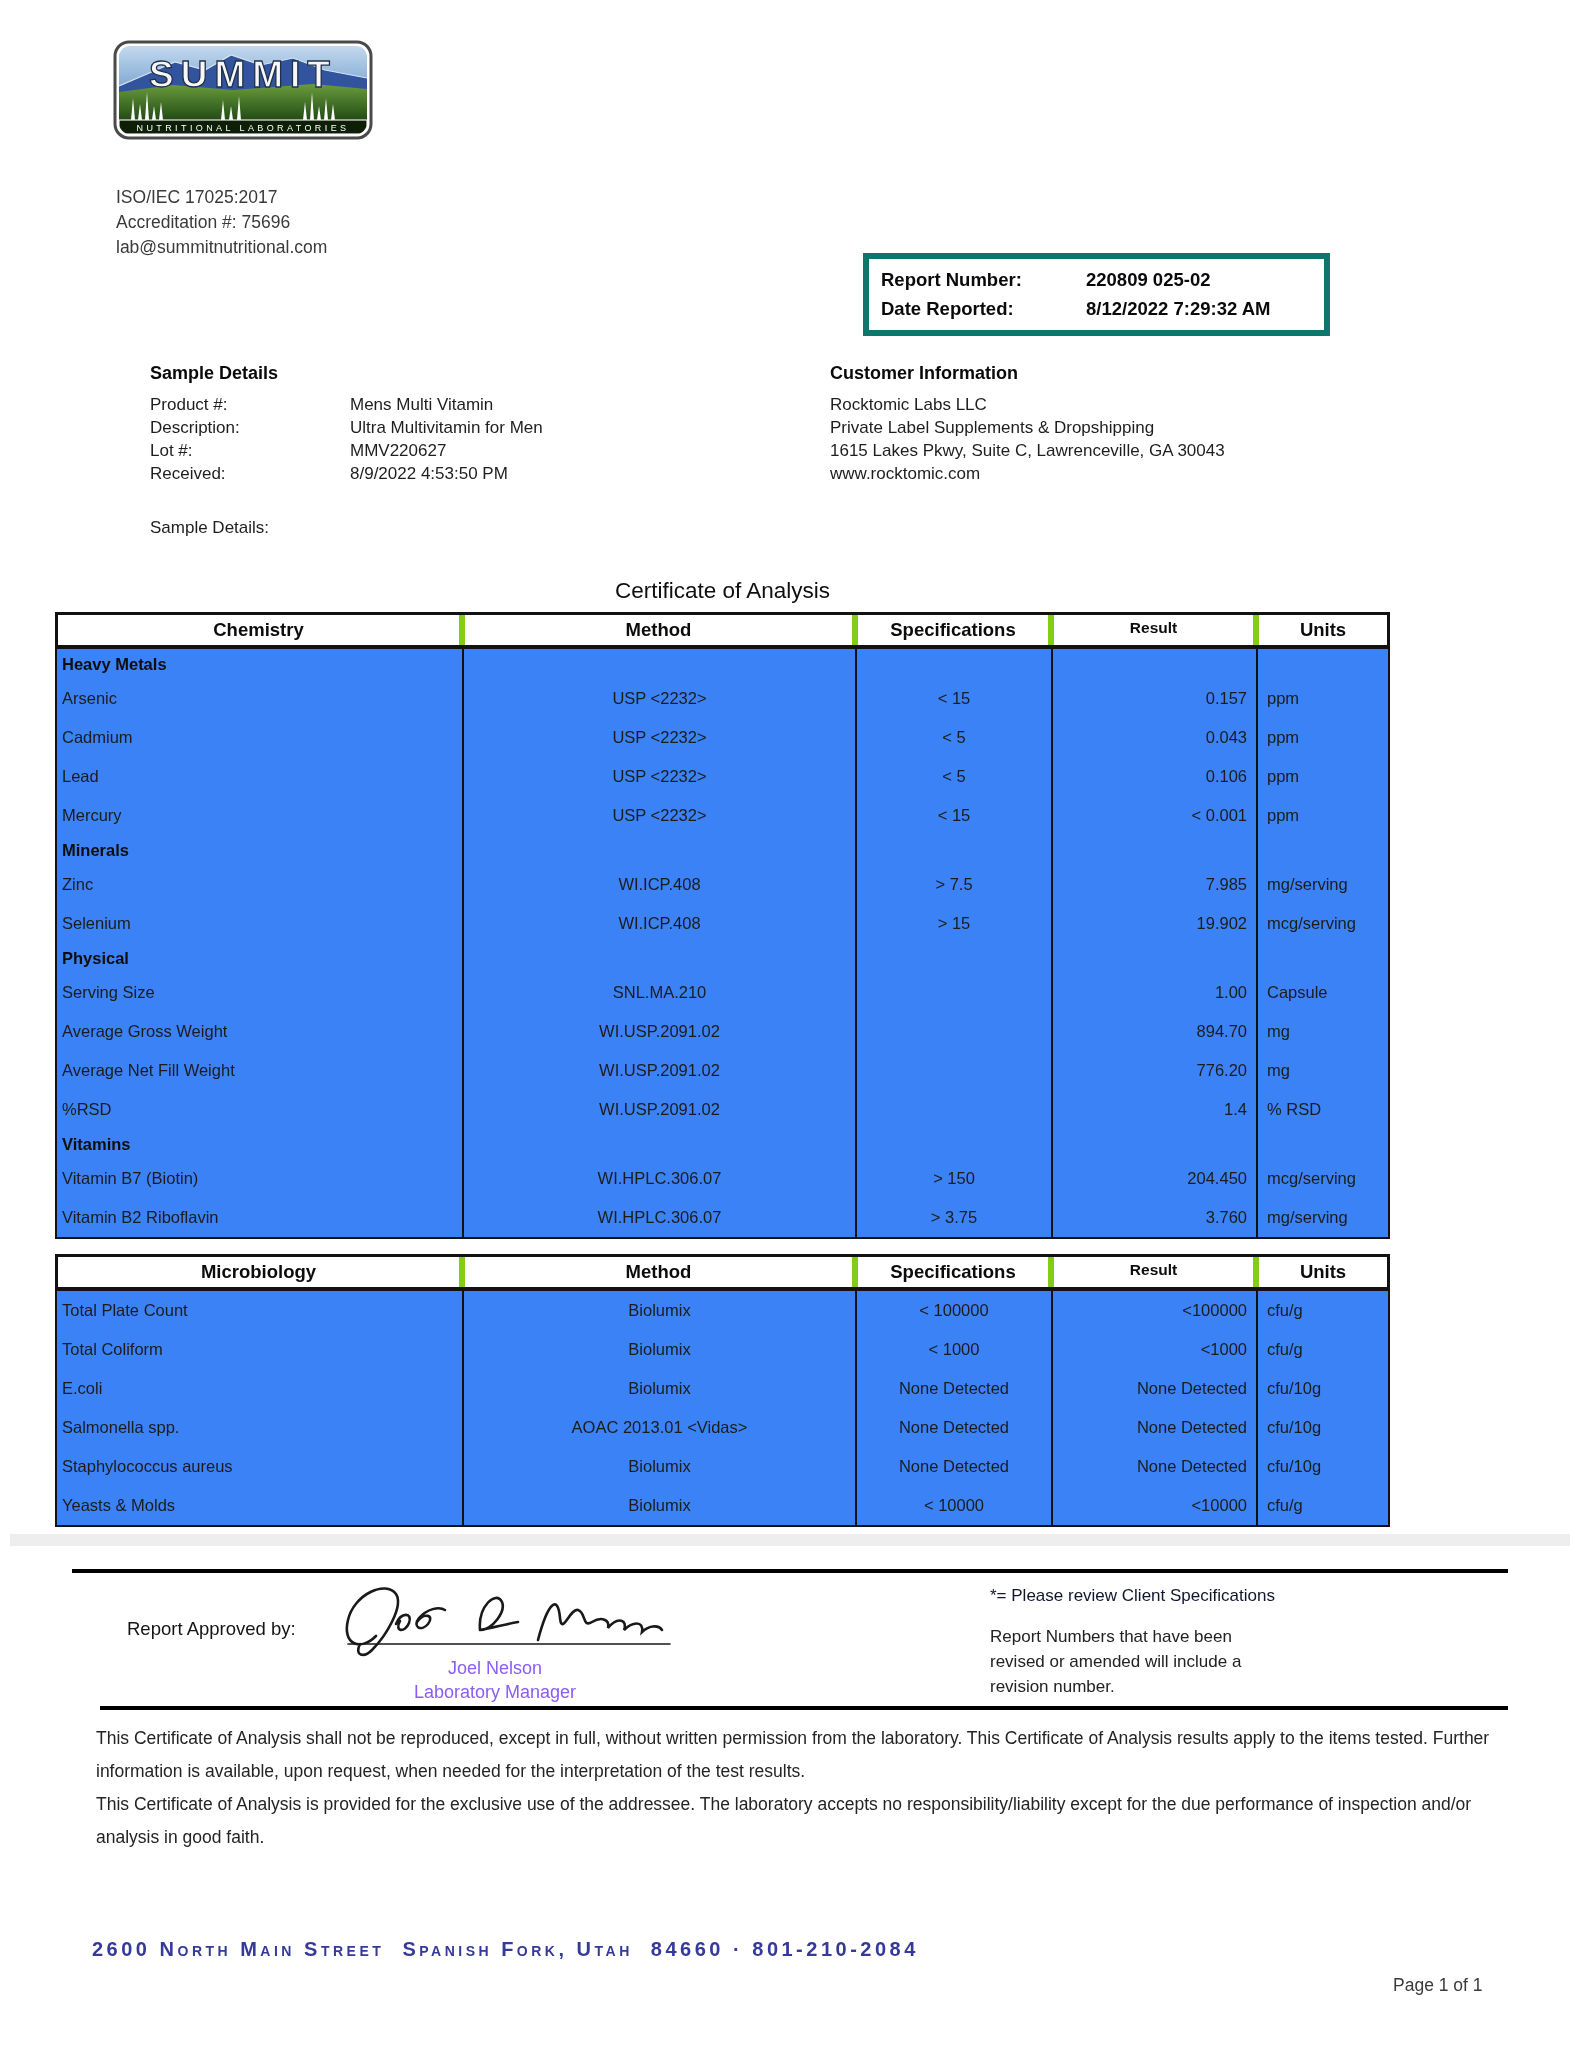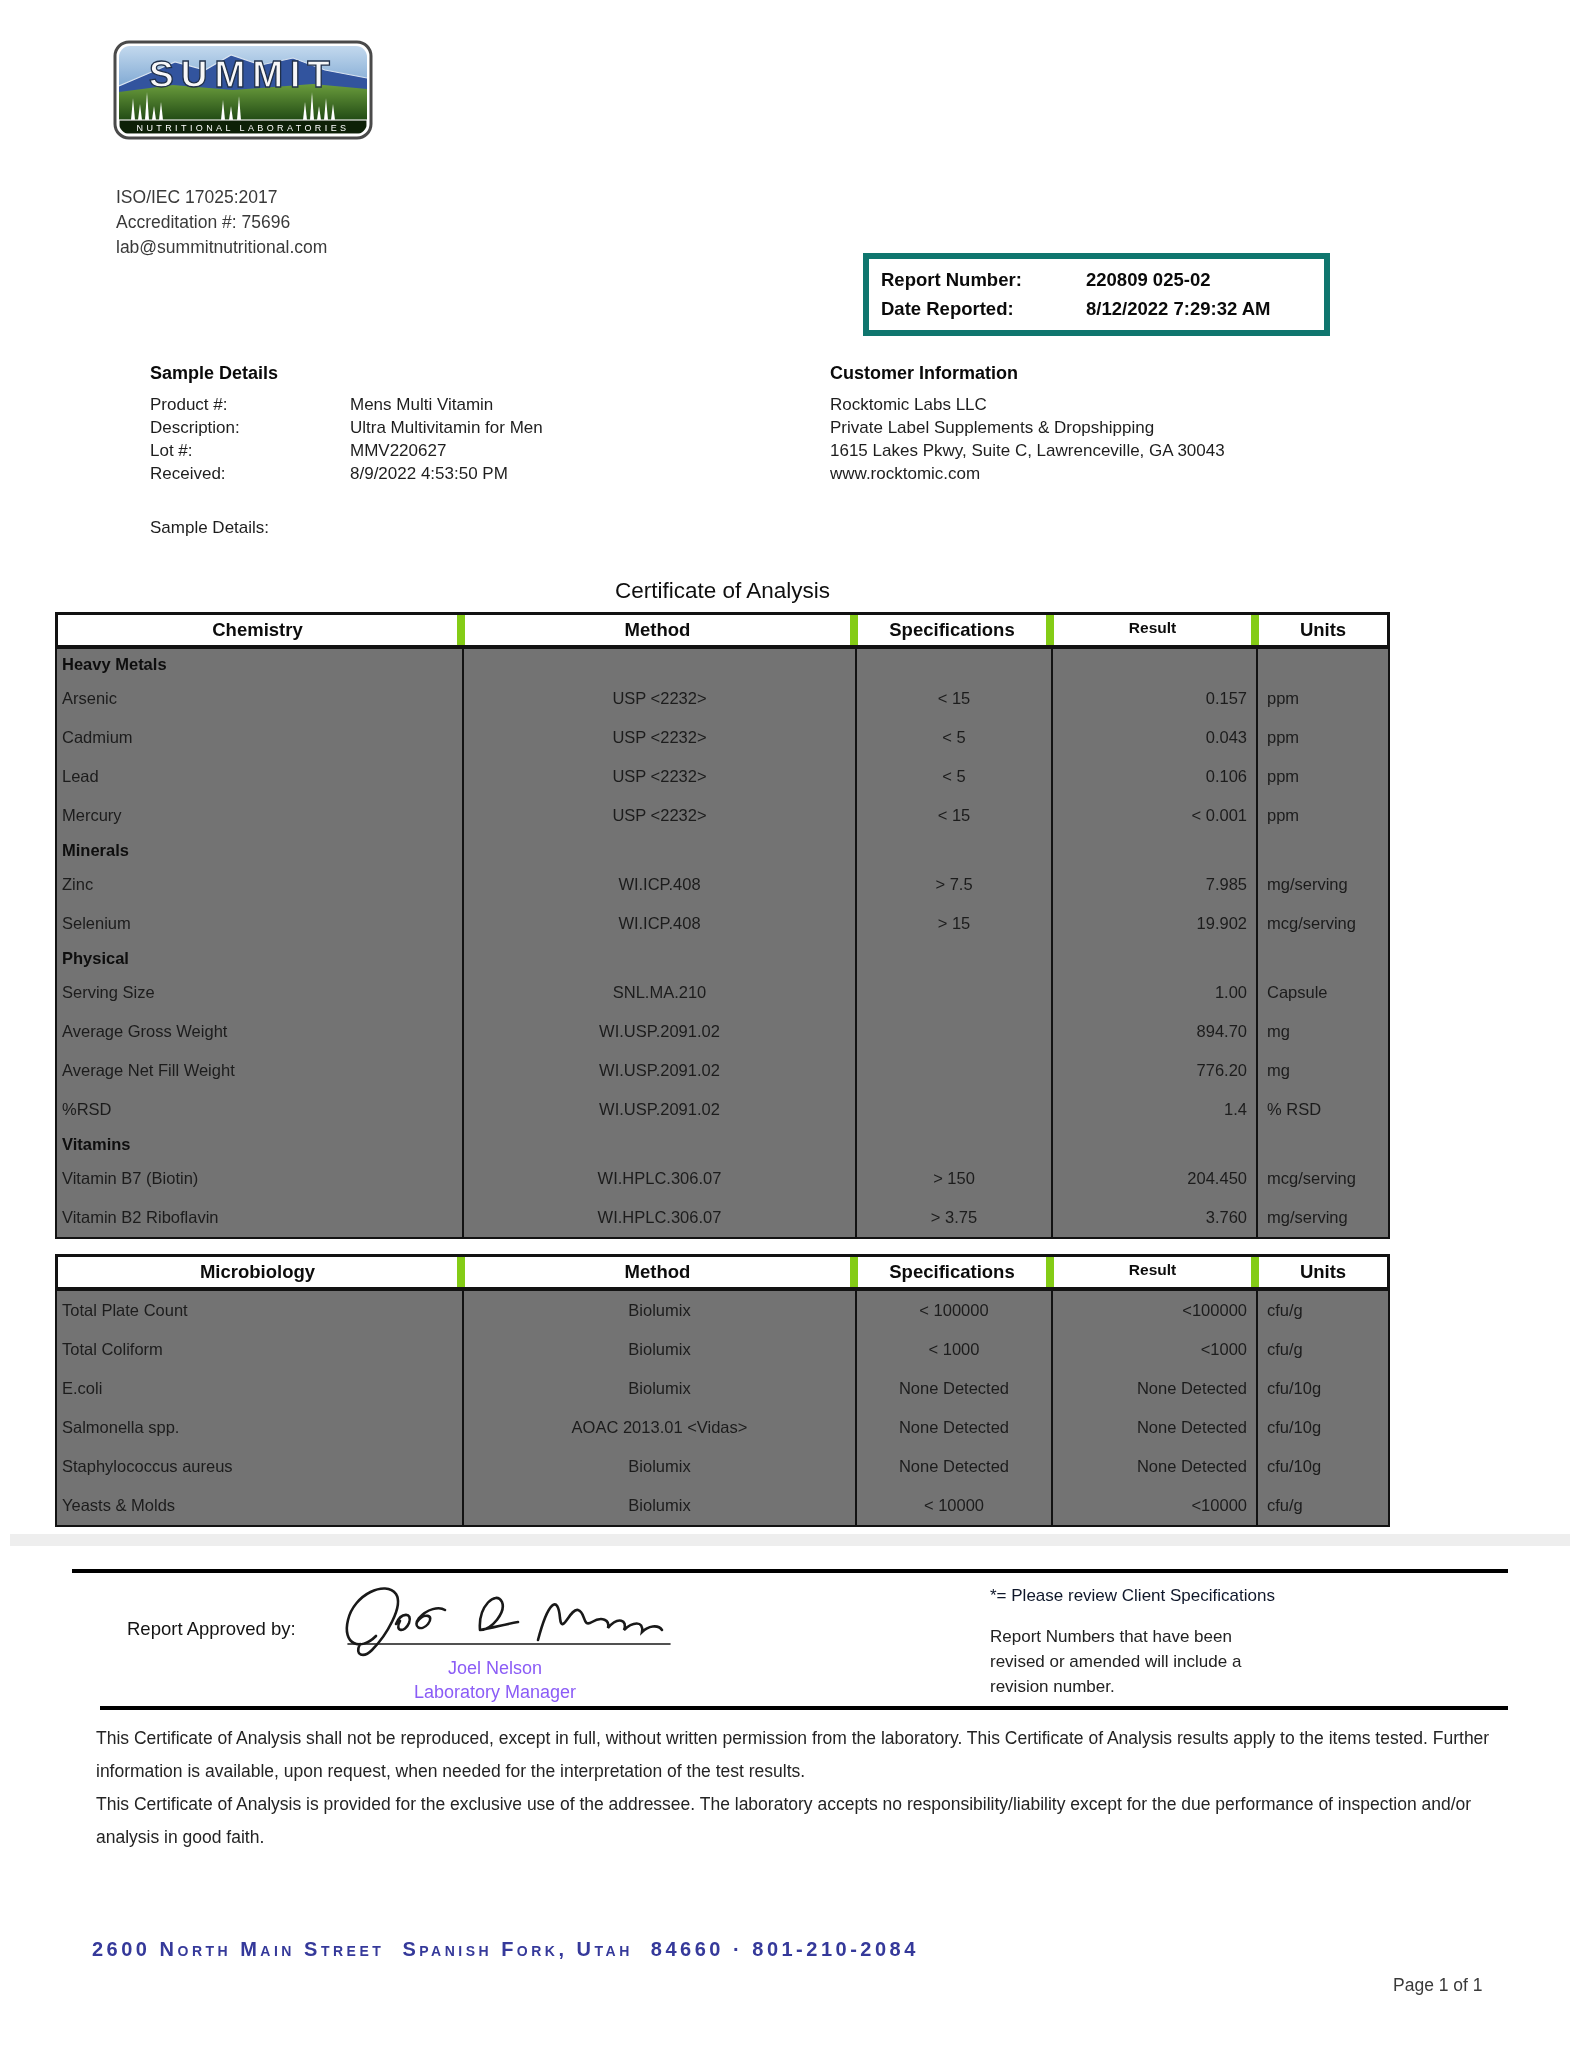--- a/index.html
+++ b/index.html
@@ -30,26 +30,26 @@
   
   .coa-table { position:absolute; width:1335px; box-sizing:border-box; }
   .thead {
     display:grid; grid-template-columns:407px 393px 196px 205px auto;
     border:3px solid #121212; border-bottom:4px solid #121212; box-sizing:border-box;
     height:37px; background:#fff;
   }
   .thead .hcell {
     display:flex; align-items:center; justify-content:center;
     font-weight:bold; font-size:18.5px; color:#0c0c0c;
-    border-right:8px solid #84cc16;
+    border-right:6px solid #84cc16;
   }
   .thead .hcell:last-child { border-right:none; }
   .thead .hcell.h-result { font-size:15.5px; align-items:flex-start; padding-top:4px; }
   .tbody {
-    border:2.5px solid #121212; border-top:none; box-sizing:border-box; background:#737373;
+    border:2.5px solid #121212; border-top:none; box-sizing:border-box; background:#3b82f6;
   }
   .trow { display:grid; grid-template-columns:407px 393px 196px 205px auto; height:39px; }
   .trow.section { height:30px; }
   .tcell {
     display:flex; align-items:center; font-size:16.5px; color:#1c1c1c;
     border-right:2px solid #121212; overflow:hidden;
   }
   .tcell:last-child { border-right:none; }
   .c-analyte { padding-left:5px; }
   .section .c-analyte { font-weight:bold; color:#0e0e0e; }

